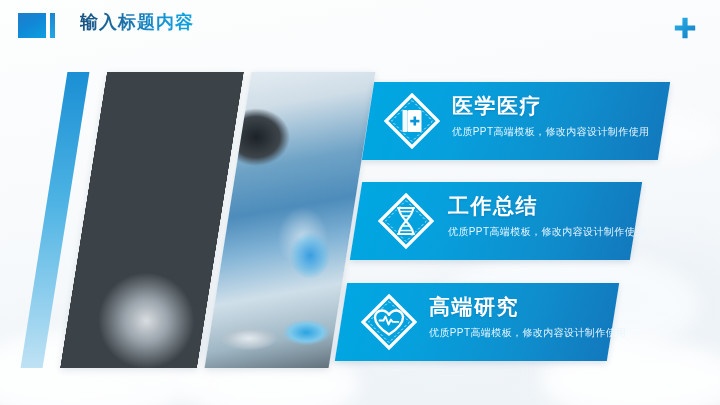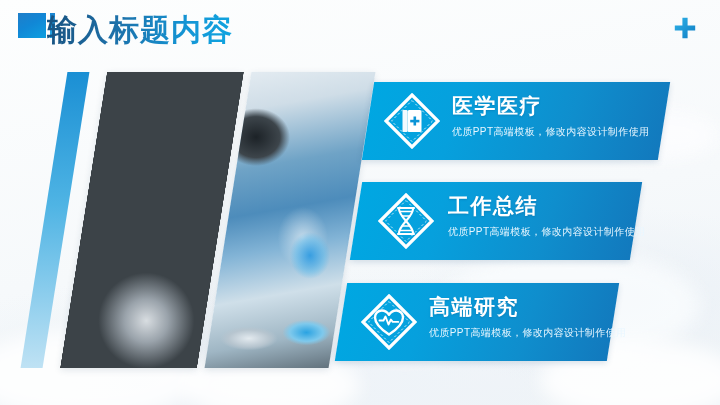--- a/index.html
+++ b/index.html
@@ -40,22 +40,22 @@
     position:absolute; left:18px; top:13px;
     width:28px; height:25px;
     background:linear-gradient(150deg,#1f7ec9 0%, #1187d6 45%, #0e9fe0 100%);
   }
   .hdr-bar {
     position:absolute; left:50px; top:13px;
     width:5px; height:25px;
     background:linear-gradient(180deg,#1b85d2 0%, #23a7e4 100%);
   }
   .hdr-title {
-    position:absolute; left:47px; top:10px;
-    font-size:30px; font-weight:bold;
+    position:absolute; left:80px; top:10px;
+    font-size:18px; font-weight:bold;
     letter-spacing:1px;
     background:linear-gradient(100deg,#18517e 0%, #1d6ea6 35%, #1496d6 75%, #0fa5e0 100%);
     -webkit-background-clip:text; background-clip:text;
     -webkit-text-fill-color:transparent; color:#1a6ea6;
     white-space:nowrap;
   }
   .plus-icon { position:absolute; right:24px; top:17px; width:22px; height:22px; }
 
   
   .photos { position:absolute; left:0; top:0; width:360px; height:405px; }

